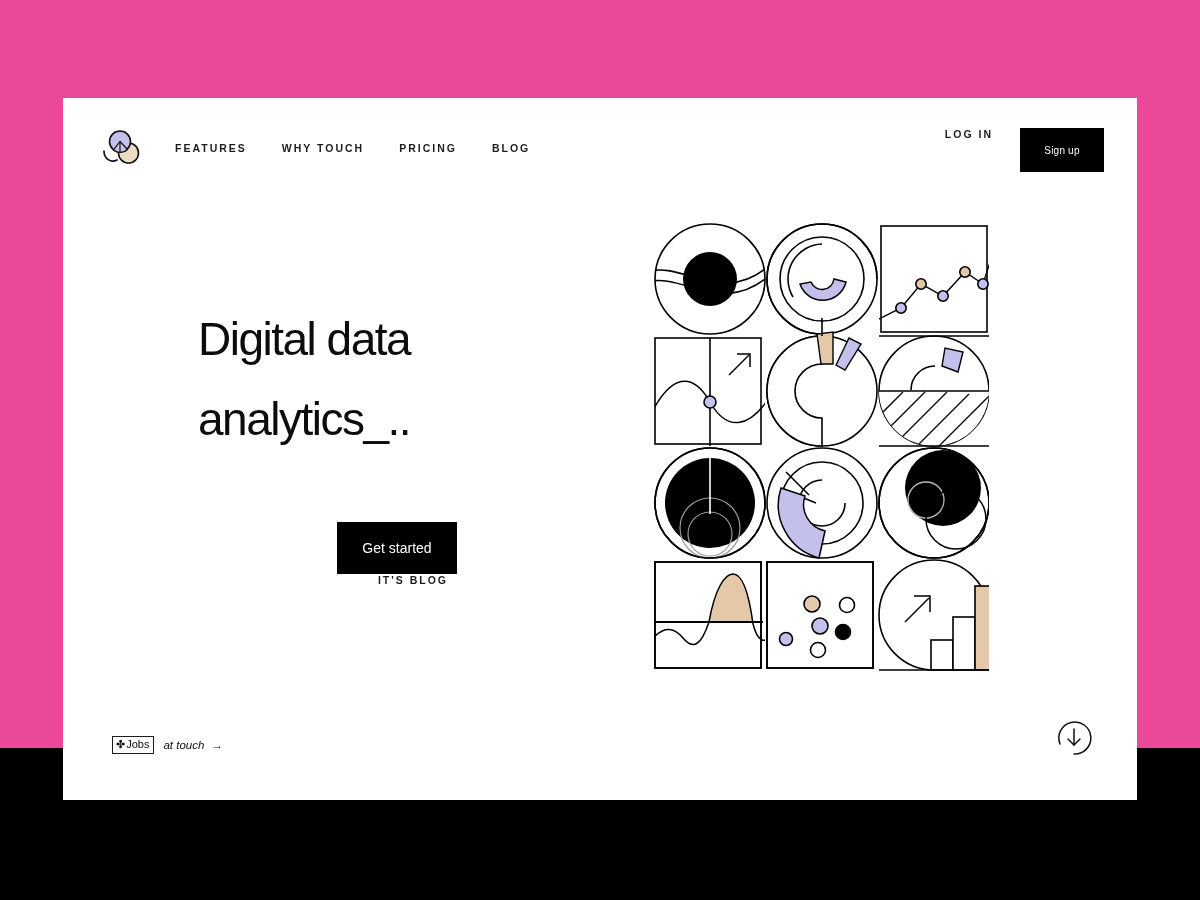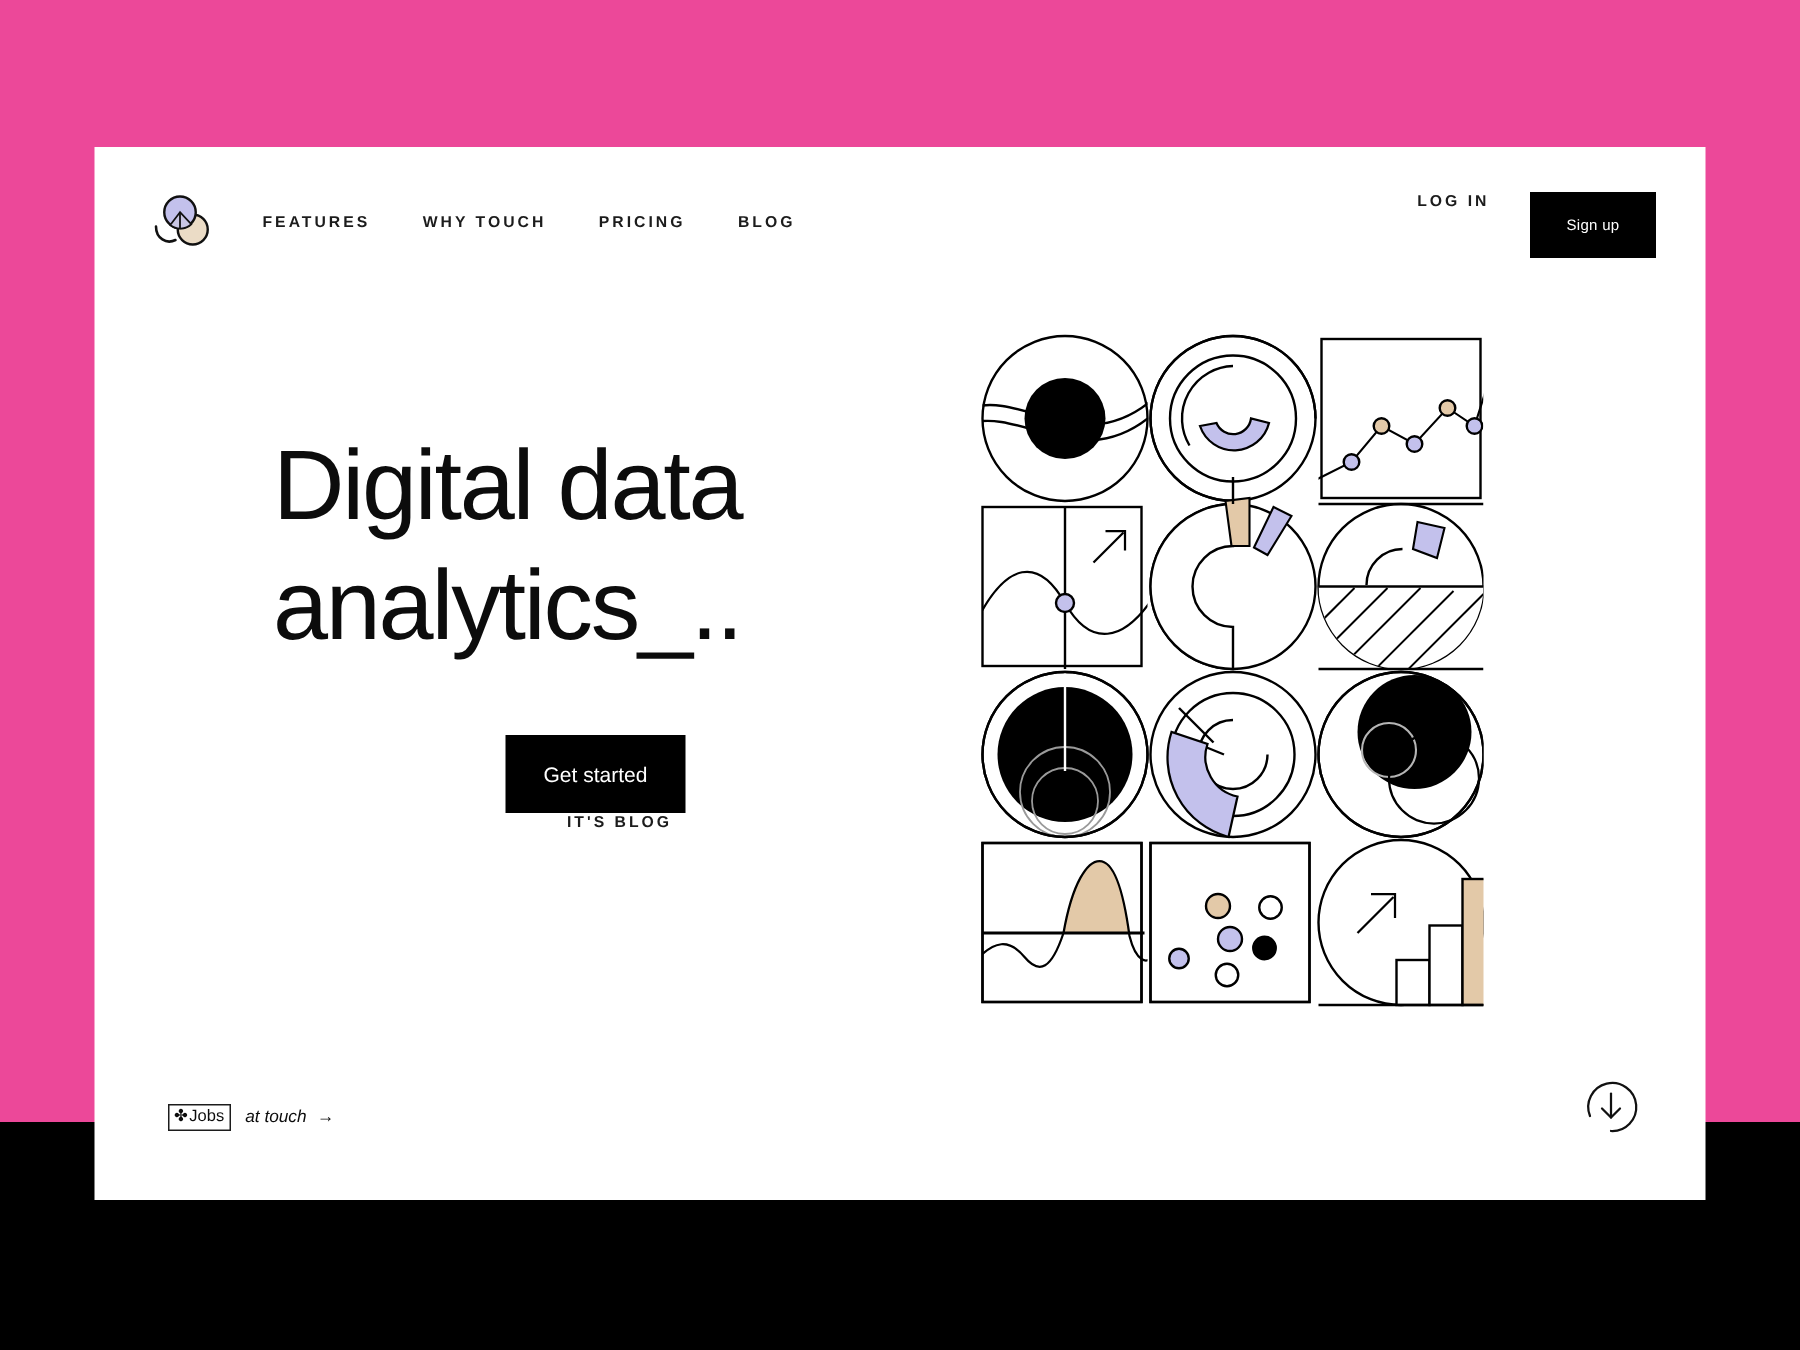--- a/index.html
+++ b/index.html
@@ -84,22 +84,22 @@
     padding: 0;
   }
 
   
   #hero-copy {
     position: absolute;
     left: 119px; top: 185px;
     width: 430px;
   }
   #hero-title {
-    margin: 0;
-    font-size: 66px;
+    margin: 16px;
+    font-size: 46px;
     line-height: 80px;
     font-weight: 500;
     letter-spacing: -1.5px;
     color: #0c0c0c;
     white-space: pre-line;
   }
   #hero-subtitle {
     margin: 0;
     padding-top: 45px;
     font-size: 17px;

